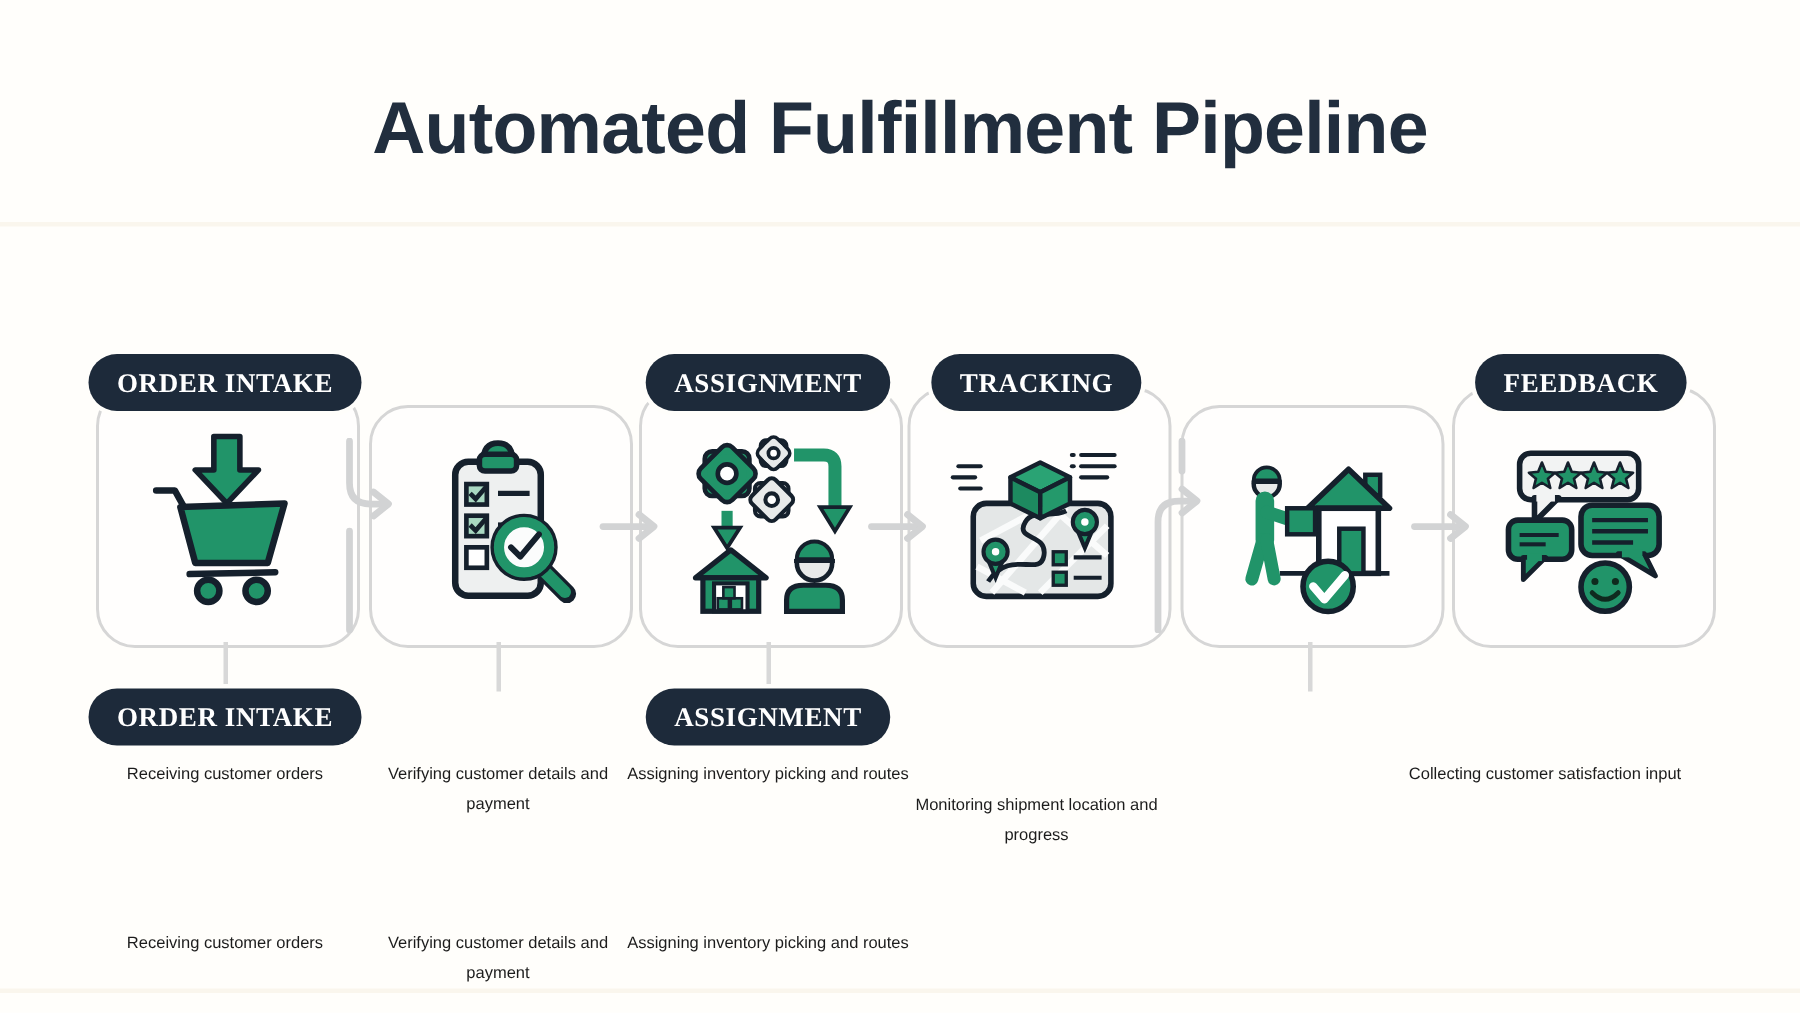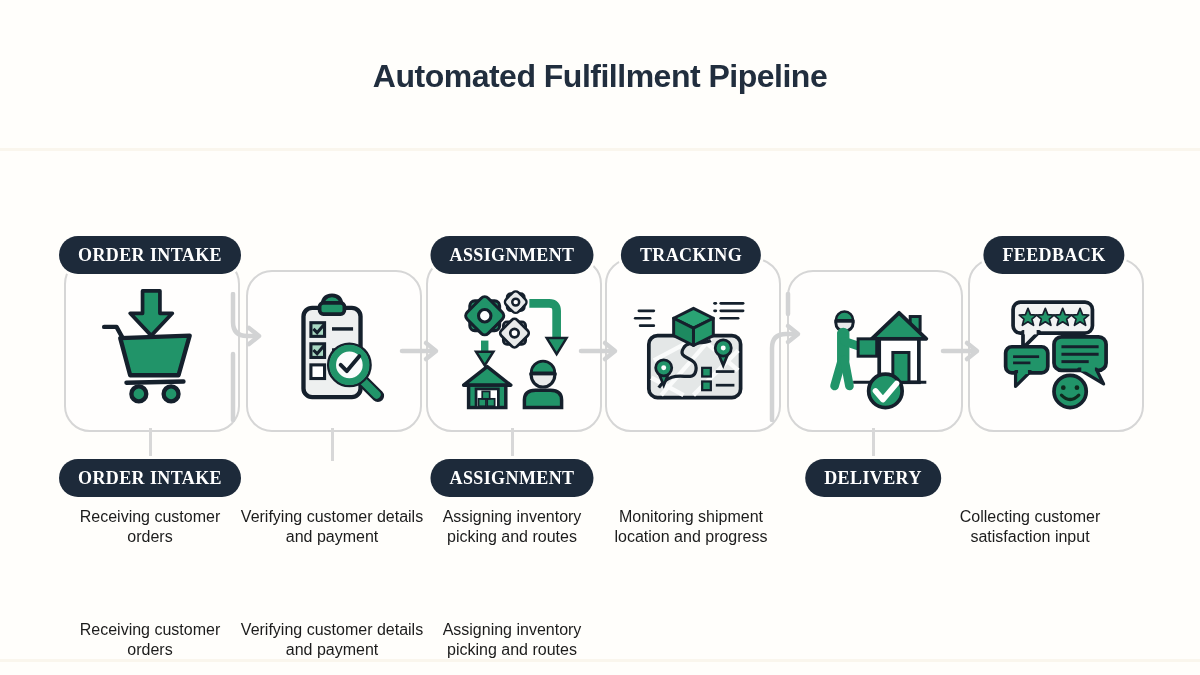--- a/index.html
+++ b/index.html
@@ -1,29 +1,29 @@
 <!DOCTYPE html>
 <html><head>
 <meta charset="utf-8">
 <style>
   html,body{margin:0;padding:0;}
   body{font-family:"Liberation Sans", sans-serif; background:#ffffff;}
   .canvas{position:relative;width:1200px;height:675px;background:#fffefb;overflow:hidden;}
   .band{position:absolute;left:0;width:1200px;height:3px;background:#f6efe1;opacity:.55;}
   .title{position:absolute;left:0;top:58px;width:1200px;text-align:center;
-         font-size:32px;font-weight:bold;color:#212e3e;letter-spacing:-.5px;}
+         font-size:49px;font-weight:bold;color:#212e3e;letter-spacing:-.5px;}
   .stage-box{position:absolute;background:#fffefd;border:2.5px solid #d6d6d6;border-radius:26px;}
   .pill{position:absolute;transform:translateX(-50%);height:38px;line-height:38px;
         padding:0 19px;border-radius:20px;background:#1d2a3a;color:#ffffff;
         font-size:18px;font-weight:bold;letter-spacing:.4px;white-space:nowrap;
         box-shadow:0 0 0 3px #fffefb;font-family:Liberation Serif, serif;}
   .pill-top{top:236px;}
   .pill-bottom{top:459px;}
   .desc{position:absolute;width:190px;transform:translateX(-50%);text-align:center;
-        font-size:16px;line-height:19.5px;color:#1c1c1c;}
+        font-size:11px;line-height:19.5px;color:#1c1c1c;}
   .desc-row{top:507px;}
   .desc-footer{top:620px;}
   .stub{position:absolute;width:3px;background:#d8d8d8;top:428px;height:33px;}
   .icon-wrap{position:absolute;transform:translateX(-50%);}
   .conn{position:absolute;}
   .conn path{stroke:#d2d3d4;stroke-width:4.5;fill:none;stroke-linecap:round;stroke-linejoin:round;}
 </style>
 </head>
 <body>
 
@@ -68,26 +68,25 @@
   <div class="stub" style="left:511px;"></div>
   <div class="stub" style="left:872px;"></div>
 
   <div class="pill pill-top" style="left:150px;">ORDER INTAKE</div>
   <div class="pill pill-top" style="left:512px;">ASSIGNMENT</div>
   <div class="pill pill-top" style="left:1054px;">FEEDBACK</div>
   <div class="pill pill-top" style="left:691px;">TRACKING</div>
 
   <div class="pill pill-bottom" style="left:150px;">ORDER INTAKE</div>
   <div class="pill pill-bottom" style="left:512px;">ASSIGNMENT</div>
-  <div class="pill pill-bottom" style="left:873px;">DELIVERY</div>
 
   <div class="desc desc-row" style="left:150px;">Receiving customer orders</div>
   <div class="desc desc-row" style="left:332px;">Verifying customer details and payment</div>
   <div class="desc desc-row" style="left:512px;">Assigning inventory picking and routes</div>
-  <div class="desc desc-row" style="left:691px;">Monitoring shipment location and progress</div>
+  <div class="desc desc-row" style="left:691px;margin-top:21px;">Monitoring shipment location and progress</div>
   <div class="desc desc-row" style="left:1030px;">Collecting customer satisfaction input</div>
 
   <div class="desc desc-footer" style="left:150px;">Receiving customer orders</div>
   <div class="desc desc-footer" style="left:332px;">Verifying customer details and payment</div>
   <div class="desc desc-footer" style="left:512px;">Assigning inventory picking and routes</div>
 
   <div class="icon-wrap" style="left:150px;top:286px;">
     <svg width="124" height="124" viewBox="0 0 100 100">
       <polygon points="44,4 58,4 58,22 68,22 51,40 34,22 44,22" fill="#219469" stroke="#15202c" stroke-width="3" stroke-linejoin="round"></polygon>
       <polyline points="13,33 23,33 28,42" fill="none" stroke="#15202c" stroke-width="3.5" stroke-linecap="round" stroke-linejoin="round"></polyline>

